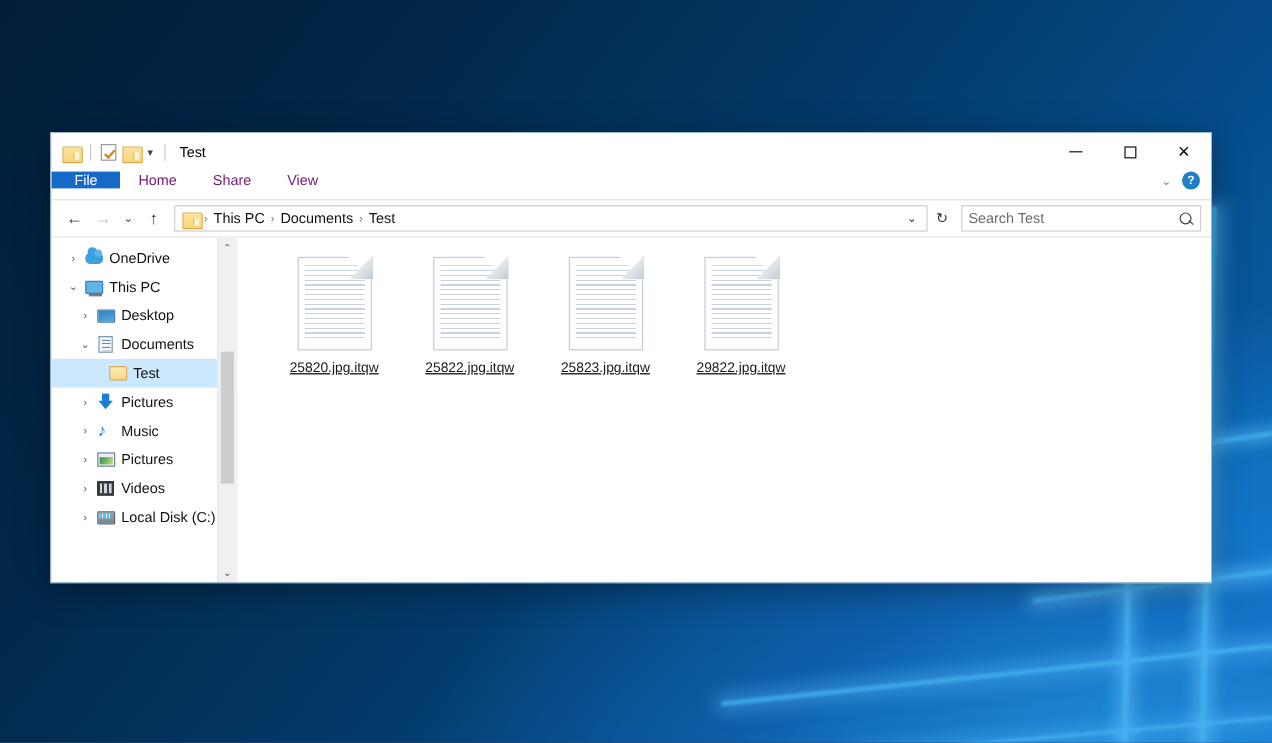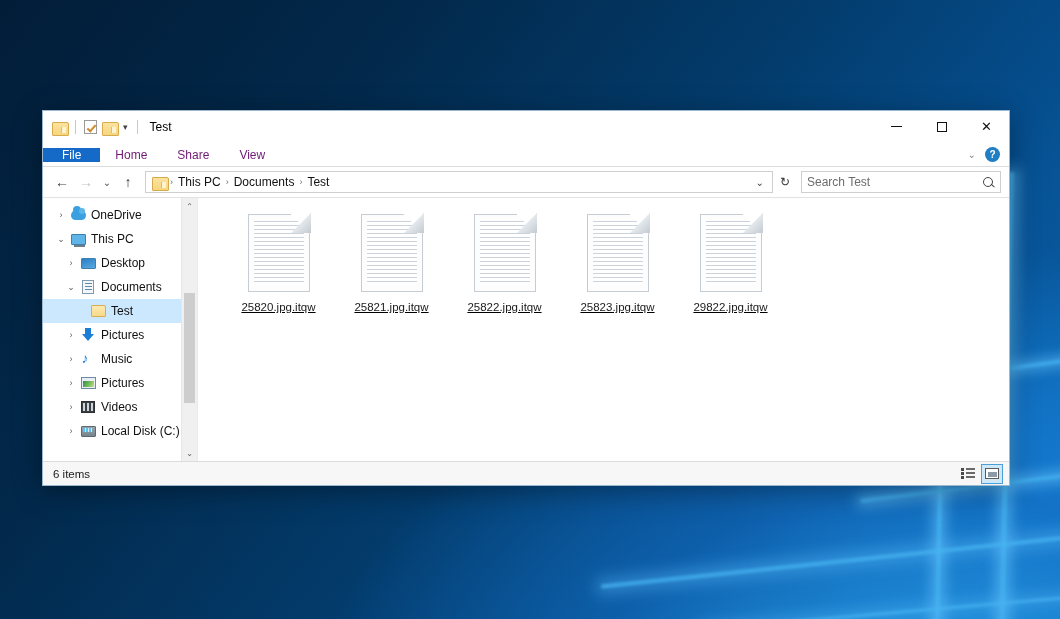--- a/index.html
+++ b/index.html
@@ -165,21 +165,21 @@
     color: #111;
     cursor: default;
   }
   .min-glyph { width: 11px; height: 1px; background: #111; }
   .max-glyph { width: 10px; height: 10px; border: 1px solid #111; }
 
   
   .ribbon {
     height: 24px;
     display: flex;
-    align-items: center;
+    align-items: flex-start;
     background: #ffffff;
     border-bottom: 1px solid #dcdcdc;
     flex: 0 0 auto;
     position: relative;
   }
   .tab {
     padding: 0 15px;
     display: flex;
     align-items: center;
     font-size: 12px;
@@ -770,28 +770,20 @@
 
         <div class="fileitem">
           <div class="fileicon">
             <div class="sheet"></div>
               <div class="foldmask"></div>
               <div class="foldtri"></div>
           </div>
           <div class="filename">25820.jpg.itqw</div>
         </div>
 
-        <div class="fileitem">
-          <div class="fileicon">
-            <div class="sheet"></div>
-              <div class="foldmask"></div>
-              <div class="foldtri"></div>
-          </div>
-          <div class="filename">25821.jpg.itqw</div>
-        </div>
 
         <div class="fileitem">
           <div class="fileicon">
             <div class="sheet"></div>
               <div class="foldmask"></div>
               <div class="foldtri"></div>
           </div>
           <div class="filename">25822.jpg.itqw</div>
         </div>
 
@@ -811,33 +803,14 @@
               <div class="foldmask"></div>
               <div class="foldtri"></div>
           </div>
           <div class="filename">29822.jpg.itqw</div>
         </div>
 
       </div>
     </div>
   </div>
 
-  <div class="statusbar">
-    <span class="status-text">6 items</span>
-    <span class="status-spacer"></span>
-    <div class="viewbtns">
-      <div class="viewbtn">
-        <span class="details-glyph">
-          <span></span>
-            <span></span>
-            <span></span>
-            <i></i>
-            <i></i>
-            <i></i>
-        </span>
-      </div>
-      <div class="viewbtn active">
-        <span class="icons-glyph"></span>
-      </div>
-    </div>
-  </div>
 
 </div>
 
 </body></html>

